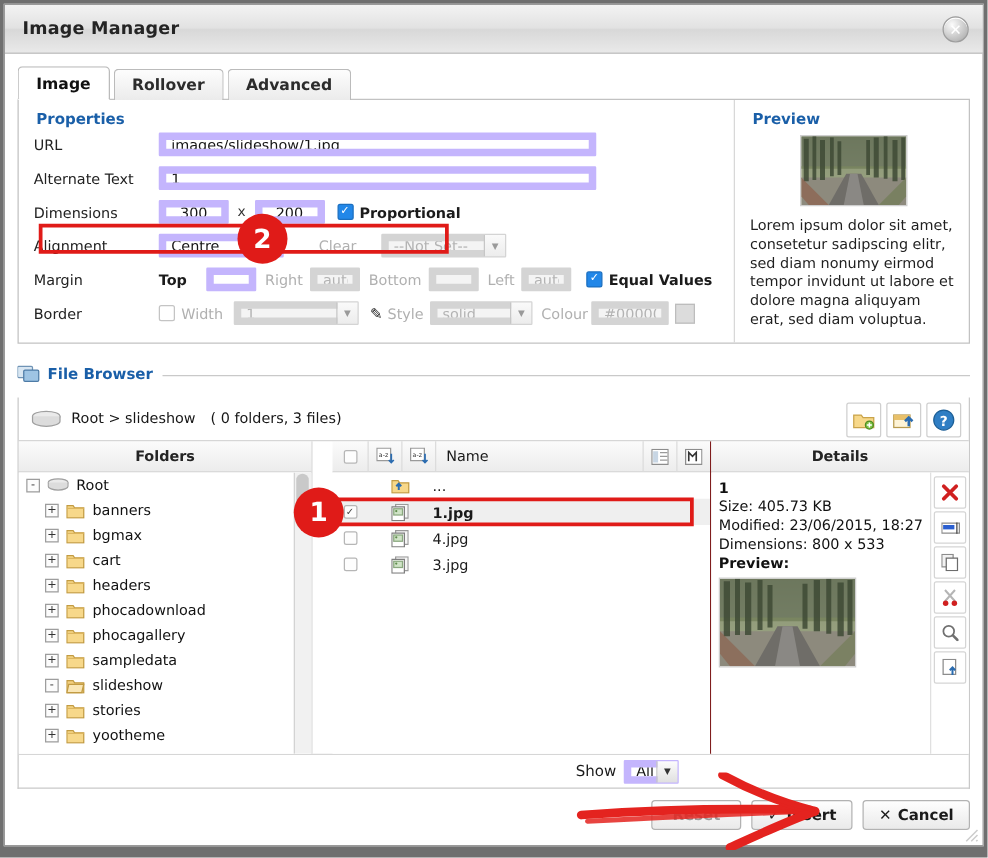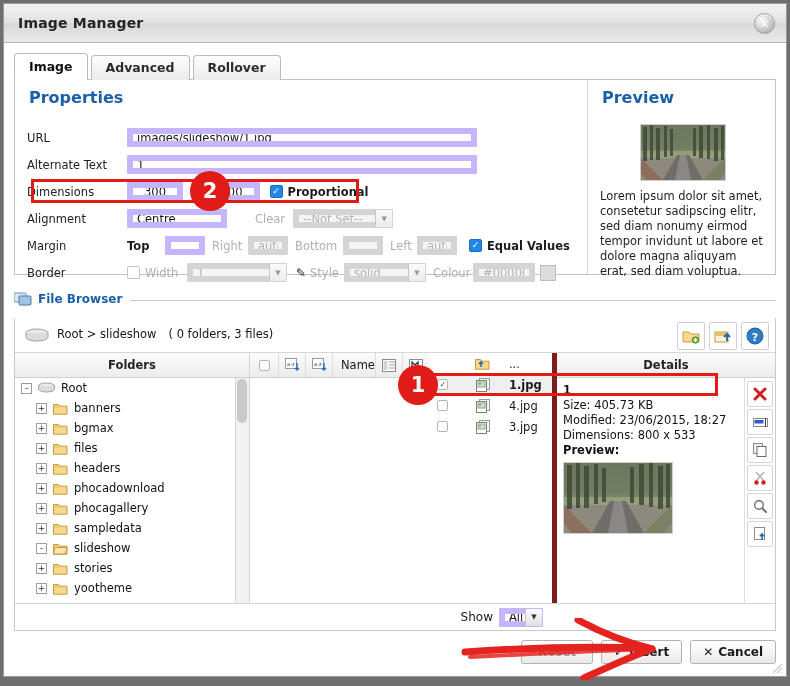--- a/index.html
+++ b/index.html
@@ -45,21 +45,21 @@
     margin-right:3px;position:relative;top:1px;
   }
   .tab.active{background:#ffffff;color:#111;height:25px;line-height:25px;top:1px;border-bottom:1px solid #fff;}
   
   #propsPanel{
     margin:0 10px 0 10px;border:1px solid #c2c2c2;background:#fff;
     height:196px;box-sizing:border-box;position:relative;
     display:flex;
   }
   #propsLeft{flex:0 0 572px;padding:8px 0 0 12px;box-sizing:border-box;}
-  .sectionTitle{color:#1a5fa8;font-weight:bold;font-size:16px;margin:0 0 17px 2px;}
+  .sectionTitle{color:#1a5fa8;font-weight:bold;font-size:12px;margin:0 0 0 2px;}
   .frow{display:flex;align-items:center;height:27px;}
   .flabel{width:100px;font-size:11.5px;color:#222;}
   .fin{
     height:19px;border:6px solid #c4b5fd;background:#fff;
     font-family:"DejaVu Sans","Liberation Sans",sans-serif;font-size:11.5px;
     padding:1px 4px;color:#151515;box-sizing:border-box;
     border-radius:1px;
   }
   .fin.wide{width:350px;}
   .fin.num{width:56px;text-align:center;}
@@ -121,21 +121,21 @@
   #colFolders{width:234px;border-right:1px solid #d6d6d6;display:flex;flex-direction:column;}
   #treeScroll{flex:1;overflow:hidden;position:relative;background:#fff;}
   .treeRow{display:flex;align-items:center;height:20px;padding-left:6px;font-size:11.5px;color:#111;}
   .exp{
     width:11px;height:11px;border:1px solid #9d9d9d;background:#fcfcfc;
     display:inline-flex;align-items:center;justify-content:center;
     font-size:9px;line-height:1;color:#333;margin-right:6px;box-sizing:border-box;
   }
   #treeScrollbar{position:absolute;right:0;top:0;bottom:0;width:13px;background:#f1f1f1;border-left:1px solid #d3d3d3;}
   #treeThumb{position:absolute;left:1px;top:1px;width:10px;height:44px;background:#c9c9c9;border-radius:5px;}
-  #colFiles{width:302px;border-right:5px solid #7f1d1d;display:flex;flex-direction:row;}
+  #colFiles{width:302px;border-right:1px solid #7f1d1d;display:flex;flex-direction:column;padding-left:16px;}
   #fileHead{
     height:24px;background:linear-gradient(to bottom,#fbfbfb,#ececec);
     border-bottom:1px solid #cfcfcf;display:flex;align-items:center;font-size:11.5px;
   }
   .hcell{display:flex;align-items:center;justify-content:center;height:24px;border-right:1px solid #dcdcdc;}
   #fileList{flex:1;background:#fff;position:relative;}
   .fileRow{display:flex;align-items:center;height:21px;font-size:11.5px;}
   .fileRow.sel{background:#efefef;font-weight:bold;}
   .fcb{width:11px;height:11px;border:1px solid #b6b6b6;background:#fdfdfd;border-radius:2px;
        display:inline-flex;align-items:center;justify-content:center;font-size:8px;color:#444;box-sizing:border-box;}
@@ -167,22 +167,22 @@
 
 <div id="window">
 
   <div id="titlebar">
     <div class="t">Image Manager</div>
     <div id="closebtn">✕</div>
   </div>
 
   <div id="tabs">
     <div class="tab active">Image</div>
+    <div class="tab">Rollover</div>
     <div class="tab">Advanced</div>
-    <div class="tab">Rollover</div>
   </div>
 
   <div id="propsPanel">
 
     <div id="propsLeft">
       <div class="sectionTitle">Properties</div>
 
       <div class="frow">
         <div class="flabel">URL</div>
         <input class="fin wide" value="images/slideshow/1.jpg" style="">
@@ -203,21 +203,21 @@
           <span class="cbl">Proportional</span>
         </span>
       </div>
 
       <div class="frow">
         <div class="flabel">Alignment</div>
         <span class="selwrap">
           <input class="fin sel" value="Centre" style="">
         </span>
         <span class="muted" style="margin-left:28px;">Clear</span>
-        <span class="selwrap dis" style="margin-left:8px;">
+        <span class="selwrap dis" style="margin-left:20px;">
           <input class="fin sel dis" value="--Not Set--" style="">
           <span class="arrow">▼</span>
         </span>
       </div>
 
       <div class="frow">
         <div class="flabel">Margin</div>
         <span class="bold" style="width:38px;">Top</span>
         <input class="fin small" value="" style="">
         <span class="muted" style="margin-left:7px;width:36px;">Right</span>
@@ -370,21 +370,21 @@
                   <span>bgmax</span>
                 </div>
                 <div class="treeRow " style="padding-left: 21px;">
                   <span class="exp">+</span>
                   <span style="margin-right:6px;display:inline-flex;">
                     <svg width="15" height="13" viewBox="0 0 15 13">
                       <path d="M0.5 2.5h5l1.2 1.7H14v8H0.5z" fill="#f7d88a" stroke="#c29b42"></path>
                       <path d="M0.5 4.6H14" stroke="#dcb55e"></path>
                     </svg>
                   </span>
-                  <span>files</span>
+                  <span>cart</span>
                 </div>
                 <div class="treeRow " style="padding-left: 21px;">
                   <span class="exp">+</span>
                   <span style="margin-right:6px;display:inline-flex;">
                     <svg width="15" height="13" viewBox="0 0 15 13">
                       <path d="M0.5 2.5h5l1.2 1.7H14v8H0.5z" fill="#f7d88a" stroke="#c29b42"></path>
                       <path d="M0.5 4.6H14" stroke="#dcb55e"></path>
                     </svg>
                   </span>
                   <span>headers</span>

